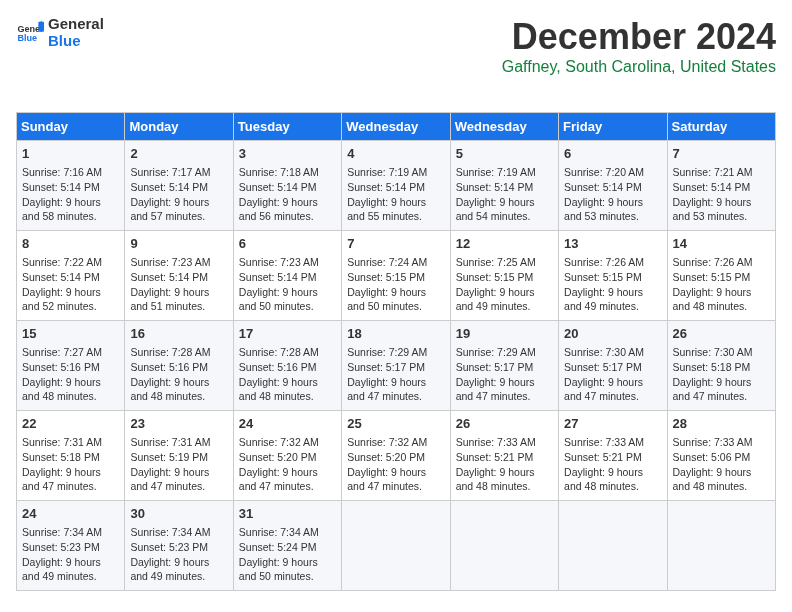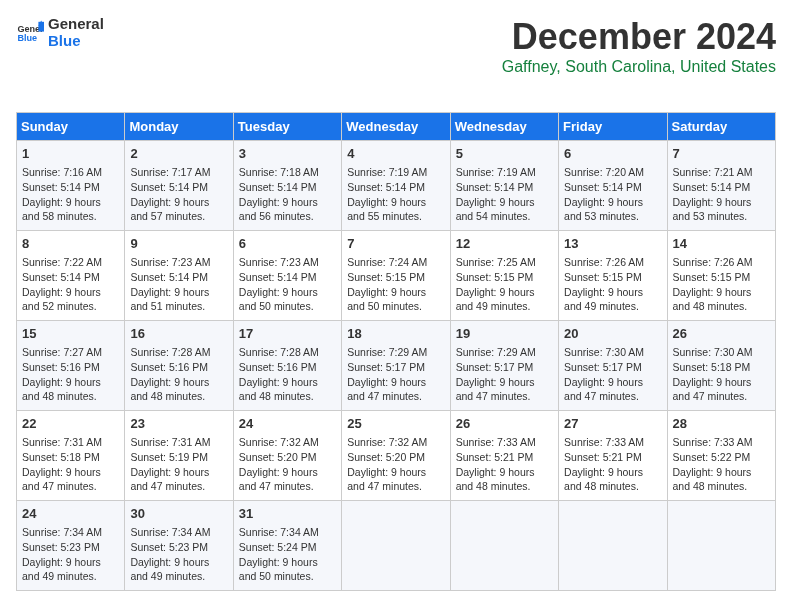--- a/index.html
+++ b/index.html
@@ -279,21 +279,21 @@
         </td>
         <td>
           <span class="day-number">27</span>
           <div>Sunrise: 7:33 AM</div>
           <div>Sunset: 5:21 PM</div>
           <div>Daylight: 9 hours and 48 minutes.</div>
         </td>
         <td>
           <span class="day-number">28</span>
           <div>Sunrise: 7:33 AM</div>
-          <div>Sunset: 5:22 PM</div>
+          <div>Sunset: 5:06 PM</div>
           <div>Daylight: 9 hours and 48 minutes.</div>
         </td>
       </tr>
       <tr>
         <td>
           <span class="day-number">24</span>
           <div>Sunrise: 7:34 AM</div>
           <div>Sunset: 5:23 PM</div>
           <div>Daylight: 9 hours and 49 minutes.</div>
         </td>

